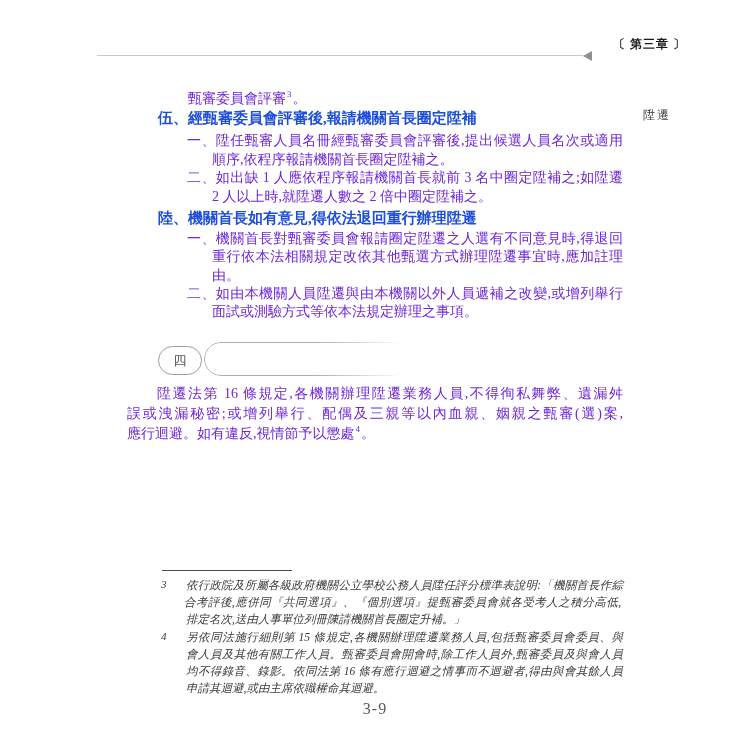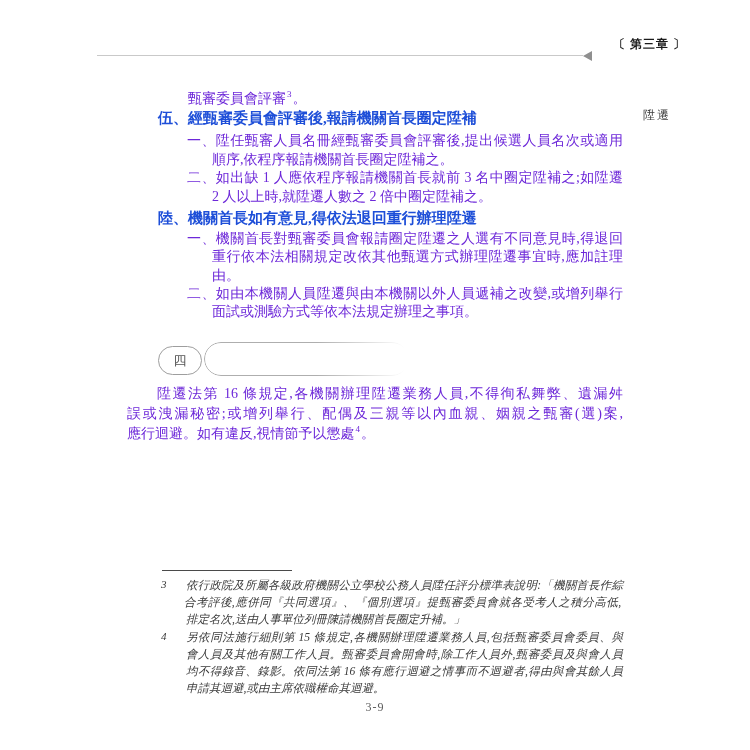--- a/index.html
+++ b/index.html
@@ -25,21 +25,21 @@
     text-align:center;line-height:27px;font-size:13px;color:#555;}
   .sec-titlebox{position:absolute;left:204px;top:342px;width:205px;height:34px;z-index:1;}
   .sec-titlebox .edge{position:absolute;inset:0;border:1px solid #aeaeae;border-radius:18px;
     -webkit-mask-image:linear-gradient(to right,#000 55%,transparent 98%);
     mask-image:linear-gradient(to right,#000 55%,transparent 98%);}
   .sec-title{position:absolute;left:14px;top:0;line-height:34px;font-size:14px;color:#4a4a4a;white-space:nowrap;}
   
   .fn-rule{position:absolute;left:162px;top:570px;width:130px;height:1px;background:#4a4a4a;}
   .fnum{font-size:11px;font-style:italic;color:#3a3a3a;}
   .fline{font-size:11.5px;line-height:16px;font-style:italic;color:#3a3a3a;}
-  .pagenum{font-size:12px;color:#5a5a5a;letter-spacing:1px;}
+  .pagenum{font-size:16px;color:#5a5a5a;letter-spacing:1px;}
 </style>
 </head>
 <body>
 
 <div class="abs chapter-tag" style="top:36px;right:64px;">〔 第三章 〕</div>
 <div class="head-rule"></div>
 <div class="head-arrow"></div>
 <div class="abs chapter-sub" style="top:59px;right:79px;margin-top:48px;">陞遷</div>
 
 <div class="abs bline" style="top:89px;left:188px;">

